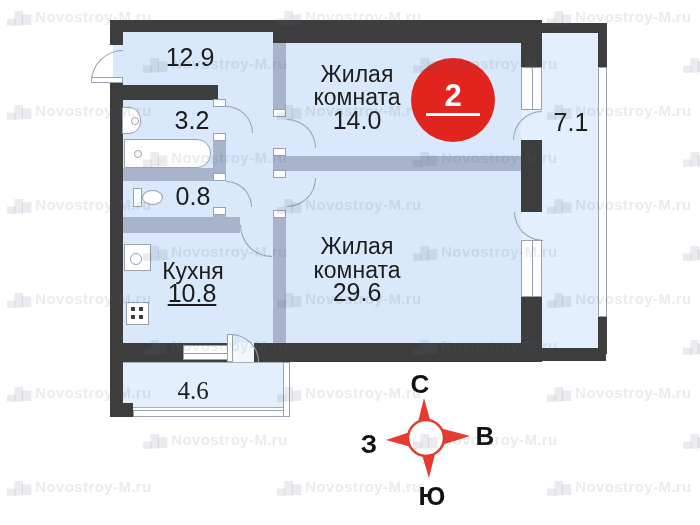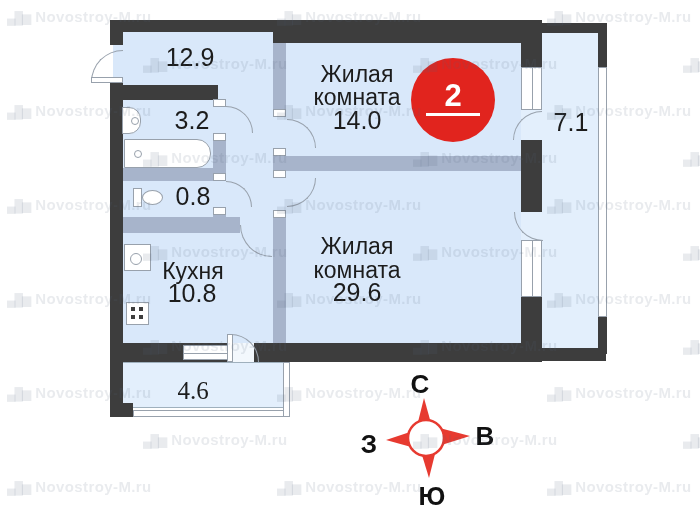--- a/index.html
+++ b/index.html
@@ -119,21 +119,21 @@
     <div class="dot" style="left:5px;top:8px;width:10px;height:10px;"></div>
   </div>
   <div class="fx" style="left:126px;top:302px;width:23px;height:23px;">
     <div class="abs" style="left:4px;top:4px;width:4px;height:4px;background:#3d3d3d;box-shadow:8px 0 0 #3d3d3d,0 8px 0 #3d3d3d,8px 8px 0 #3d3d3d;"></div>
   </div>
 
   <div class="lbl num" style="left:190px;top:57px;">12.9</div>
   <div class="lbl num" style="left:192px;top:120px;">3.2</div>
   <div class="lbl num" style="left:193px;top:196px;">0.8</div>
   <div class="lbl" style="left:193px;top:271px;">Кухня</div>
-  <div class="lbl num" style="left:192px;top:293px;">10.8</div>
+  <div class="lbl num" style="left:192px;top:293px;text-decoration:underline;">10.8</div>
   <div class="lbl" style="left:357px;top:74px;">Жилая</div>
   <div class="lbl" style="left:357px;top:97px;">комната</div>
   <div class="lbl num" style="left:357px;top:120px;">14.0</div>
   <div class="lbl" style="left:357px;top:246px;">Жилая</div>
   <div class="lbl" style="left:357px;top:270px;">комната</div>
   <div class="lbl num" style="left:357px;top:292px;">29.6</div>
   <div class="lbl num" style="left:571px;top:122px;">7.1</div>
   <div class="lbl num" style="left:193px;top:391px;font-family:Liberation Serif, serif;">4.6</div>
 
   <div id="badge">

